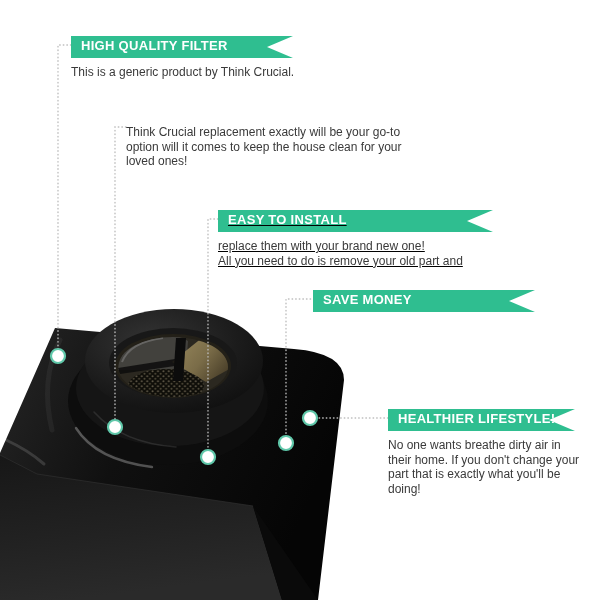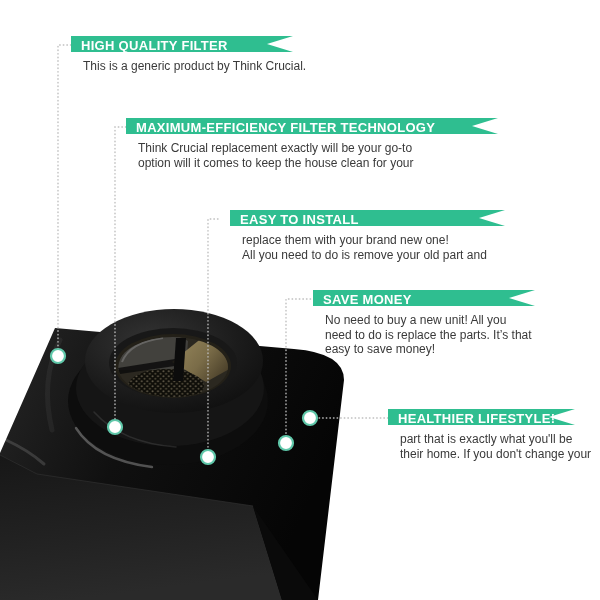--- a/index.html
+++ b/index.html
@@ -11,37 +11,37 @@
     font-family:"Liberation Sans","DejaVu Sans",sans-serif;
   }
   .artwork{position:absolute;left:0;top:0;width:600px;height:600px;}
   .callout{position:absolute;}
   .banner{
     background:var(--banner-green,#2fbe90);
     color:var(--banner-text,#ffffff);
     font-weight:bold;
     font-size:13px;
     letter-spacing:.3px;
-    height:16px;
+    height:22px;
     line-height:19px;
     padding-left:10px;
     box-sizing:border-box;
     clip-path:polygon(0 0,100% 0,calc(100% - 26px) 50%,100% 100%,0 100%);
     white-space:nowrap;
   }
   .body{
     margin-top:7px;
     font-size:12px;
     line-height:14.6px;
     color:var(--body-text,#3a3a3a);
   }
-  .body div{white-space:nowrap;margin-left:12px;}
+  .body div{white-space:nowrap;}
   #c1{left:71px;top:36px;width:222px;}
   #c2{left:126px;top:118px;width:372px;}
-  #c3{left:230px;top:210px;width:275px;}
+  #c3{left:218px;top:210px;width:275px;text-decoration:underline;}
   #c4{left:313px;top:290px;width:222px;}
   #c5{left:388px;top:409px;width:187px;}
   .leader{
     fill:none;
     stroke:var(--leader-line,#bdbdbd);
     stroke-width:1.4;
     stroke-dasharray:0.5 3.1;
     stroke-linecap:round;
   }
   .dot{
@@ -136,53 +136,48 @@
   <div class="callout" id="c1">
     <div class="banner">
       <span>HIGH QUALITY FILTER</span>
     </div>
     <div class="body">
       <div>This is a generic product by Think Crucial.</div>
     </div>
   </div>
 
   <div class="callout" id="c2">
-    <div class="banner">
-      <span>MAXIMUM-EFFICIENCY FILTER TECHNOLOGY</span>
-    </div>
     <div class="body">
       <div>Think Crucial replacement exactly will be your go-to</div>
       <div>option will it comes to keep the house clean for your</div>
+      <div>loved ones!</div>
     </div>
   </div>
 
   <div class="callout" id="c3">
     <div class="banner">
       <span>EASY TO INSTALL</span>
     </div>
     <div class="body">
       <div>replace them with your brand new one!</div>
       <div>All you need to do is remove your old part and</div>
     </div>
   </div>
 
   <div class="callout" id="c4">
     <div class="banner">
       <span>SAVE MONEY</span>
     </div>
-    <div class="body">
-      <div>No need to buy a new unit! All you</div>
-      <div>need to do is replace the parts. It’s that</div>
-      <div>easy to save money!</div>
-    </div>
   </div>
 
   <div class="callout" id="c5">
     <div class="banner">
       <span>HEALTHIER LIFESTYLE!</span>
     </div>
     <div class="body">
+      <div>No one wants breathe dirty air in</div>
+      <div>their home. If you don't change your</div>
       <div>part that is exactly what you'll be</div>
-      <div>their home. If you don't change your</div>
+      <div>doing!</div>
     </div>
   </div>
 
 </div>
 
 </body></html>

